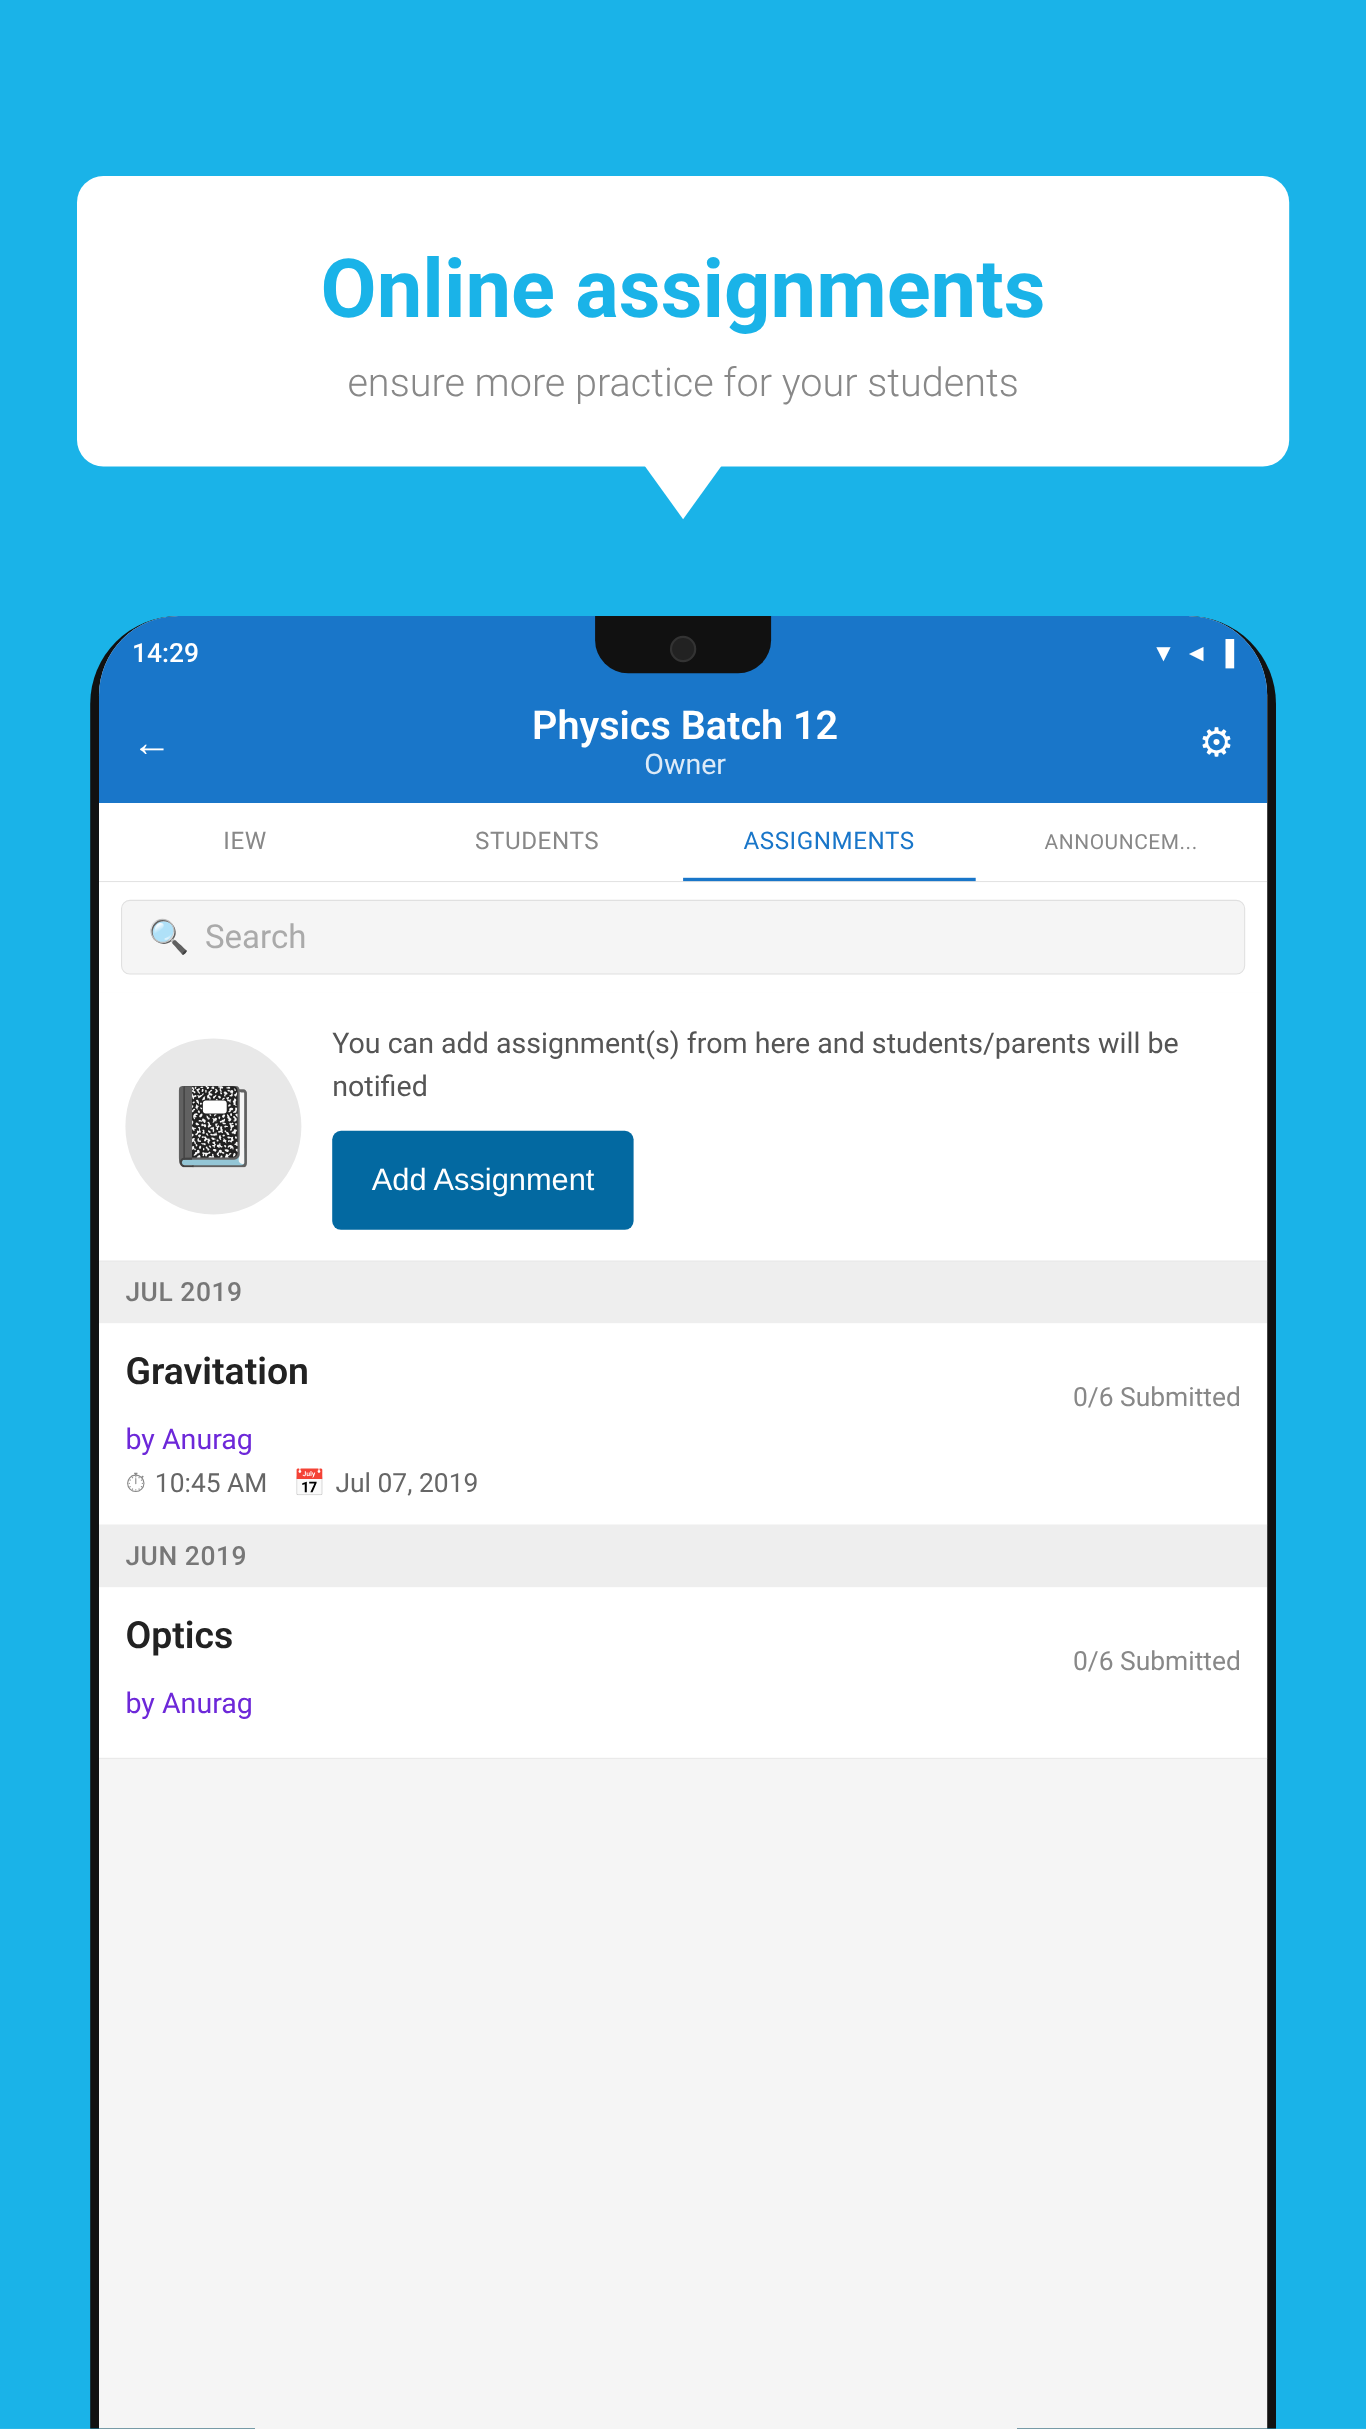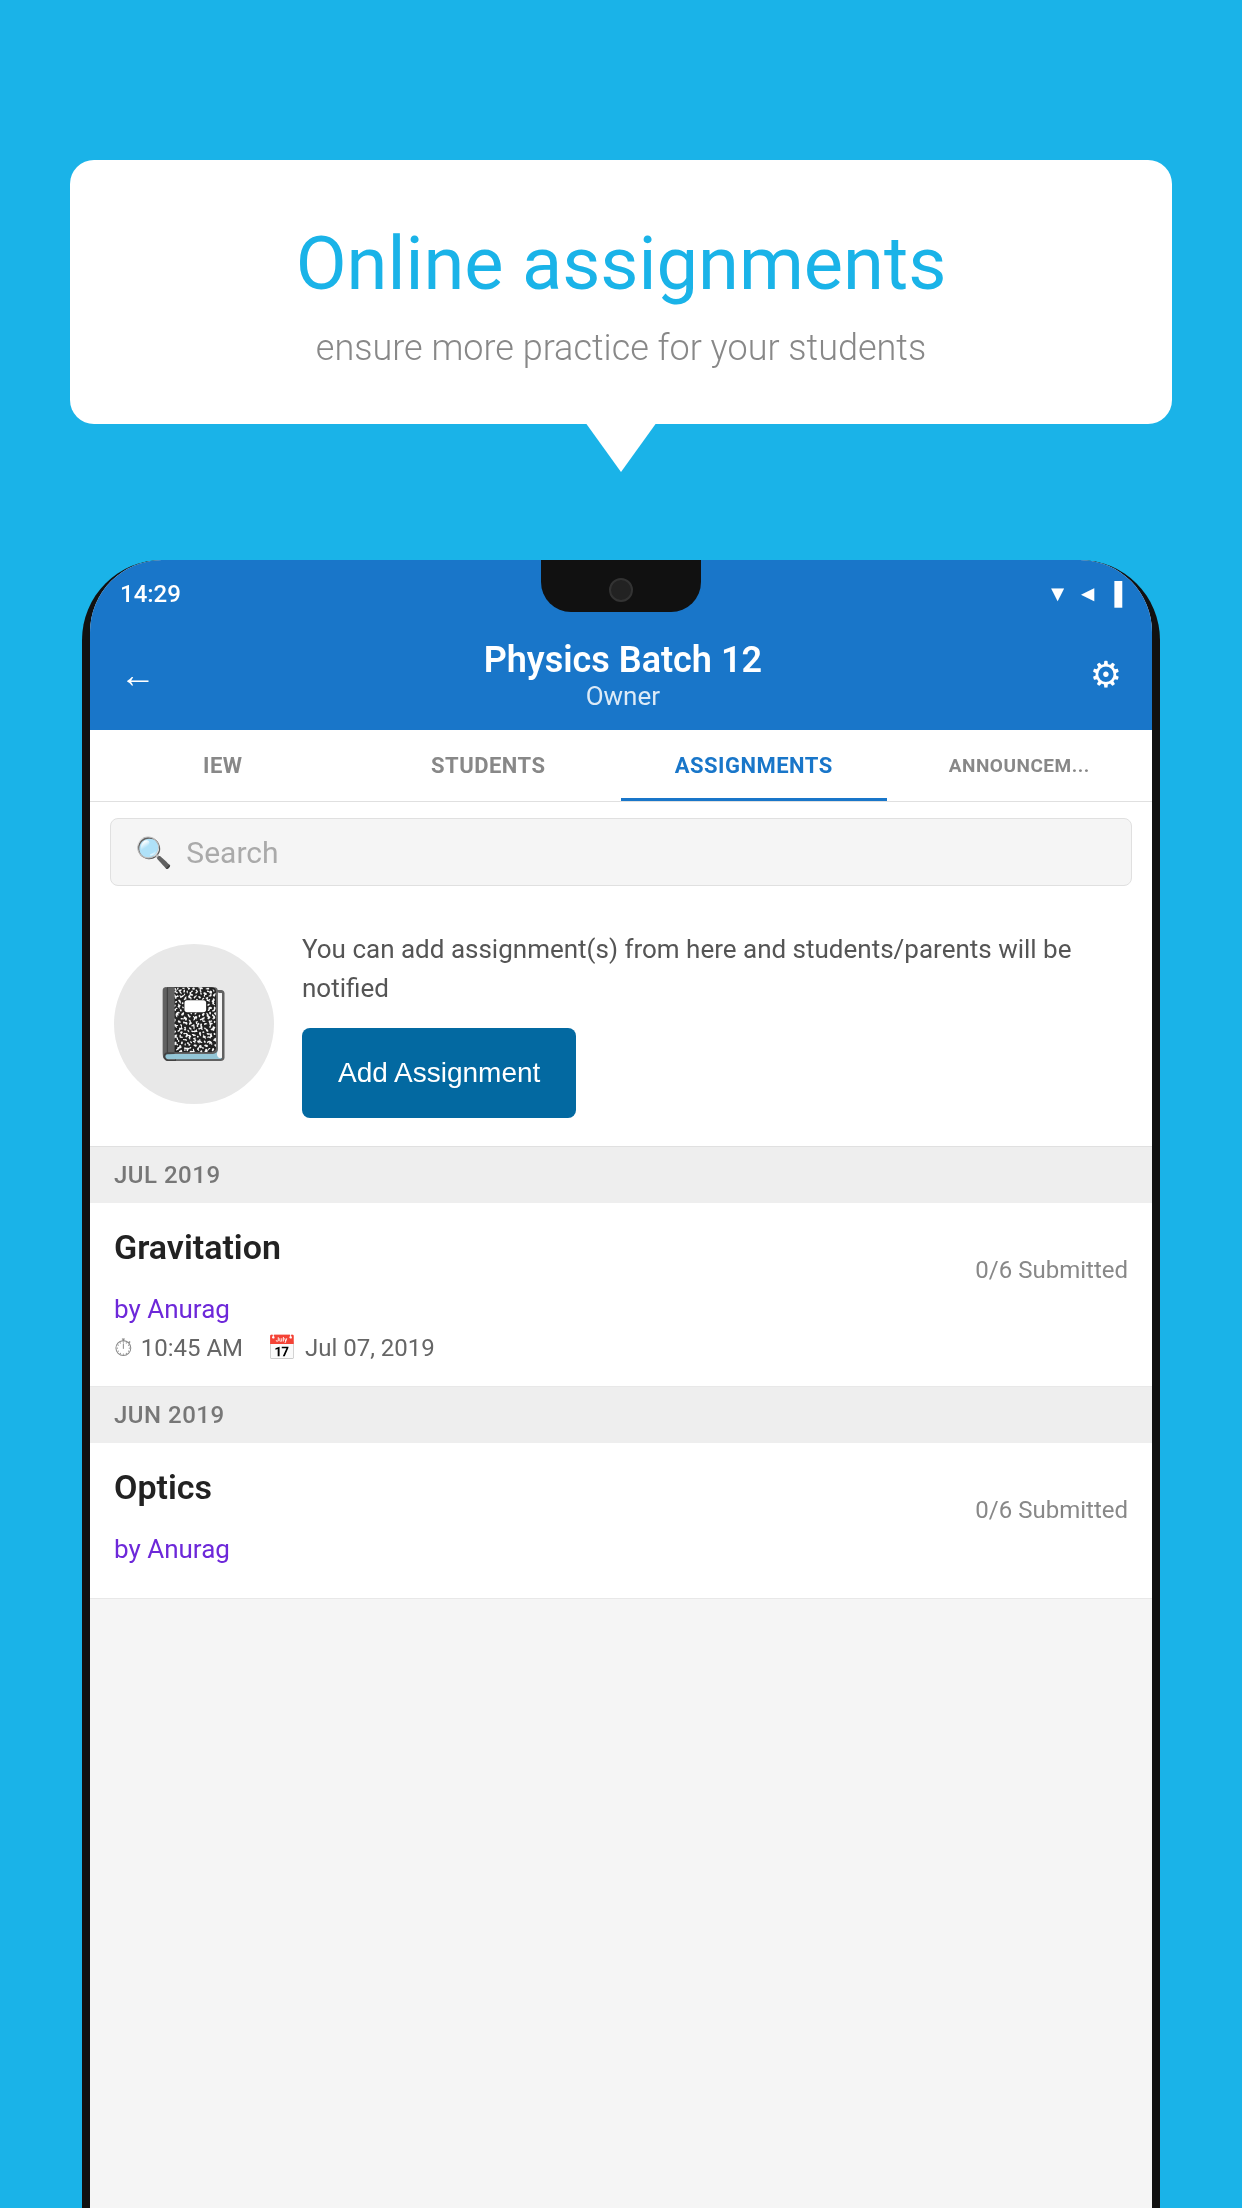--- a/index.html
+++ b/index.html
@@ -37,21 +37,21 @@
       width: 0;
       height: 0;
       border-left: 36px solid transparent;
       border-right: 36px solid transparent;
       border-top: 50px solid white;
     }
 
     .speech-bubble h1 {
       color: #1ab3e8;
       font-size: 74px;
-      font-weight: 400;
+      font-weight: 700;
       text-align: center;
       margin-bottom: 20px;
     }
 
     .speech-bubble p {
       color: #888;
       font-size: 36px;
       text-align: center;
       font-weight: 300;
     }
@@ -178,21 +178,21 @@
       border-bottom: 1px solid #e0e0e0;
       height: 72px;
     }
 
     .tab {
       flex: 1;
       display: flex;
       align-items: center;
       justify-content: center;
       font-size: 22px;
-      font-weight: 700;
+      font-weight: 400;
       color: #888;
       cursor: pointer;
       position: relative;
       text-transform: uppercase;
       letter-spacing: 0.5px;
       text-align: right;
     }
 
     .tab.active {
       color: #1976c9;

